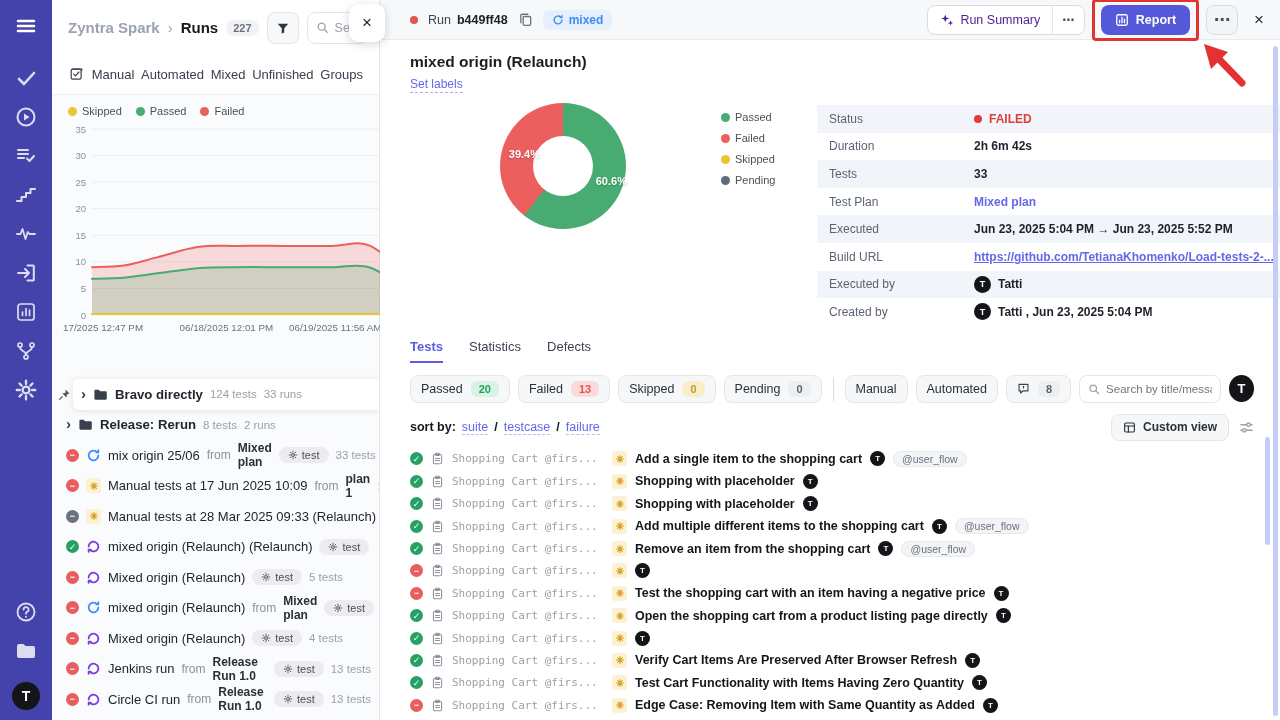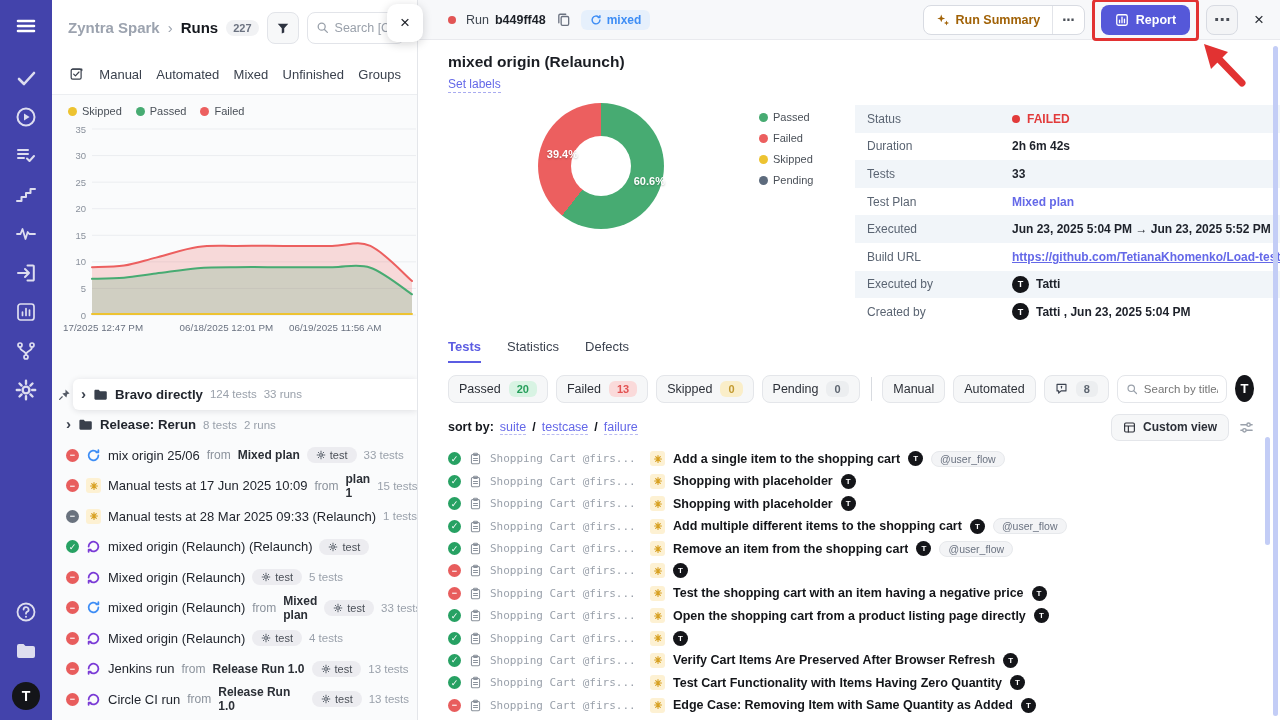--- a/index.html
+++ b/index.html
@@ -11,21 +11,21 @@
   .sidebar { width:52px; background:#4343ab; display:flex; flex-direction:column; align-items:center;
     padding:14px 0 10px; flex:none; }
   .sb-icon { width:24px; height:24px; color:#fff; opacity:.82; margin-bottom:15px; display:flex;
     align-items:center; justify-content:center; cursor:pointer; }
   .sb-icon.first { margin-bottom:28px; opacity:1; }
   .sb-spacer { flex:1; }
   .sb-avatar { width:28px; height:28px; border-radius:50%; background:#141519; color:#fff;
     display:flex; align-items:center; justify-content:center; font-weight:700; font-size:14px; margin-top:4px; }
 
   
-  .left-panel { width:366px; flex:none; border-right:1px solid #e4e6ea; display:flex;
+  .left-panel { width:328px; flex:none; border-right:1px solid #e4e6ea; display:flex;
     flex-direction:column; background:#fafbfc; position:relative; }
   .lp-header { height:55px; background:#fff; display:flex; align-items:center; padding:0 12px 0 16px; gap:8px; }
   .crumb-project { color:#9ca3af; font-weight:700; font-size:15px; }
   .crumb-sep { color:#9ca3af; font-size:15px; }
   .crumb-page { color:#15181e; font-weight:700; font-size:15px; }
   .count-chip { background:#f1f2f4; color:#6b7280; font-size:11px; font-weight:600;
     padding:2px 7px; border-radius:9px; }
   .icon-btn { width:32px; height:32px; border:1px solid #e2e4e9; border-radius:8px; background:#f7f8f9;
     display:flex; align-items:center; justify-content:center; color:#2d3340; flex:none; cursor:pointer; }
   .lp-search { flex:1; height:32px; border:1px solid #e2e4e9; border-radius:8px; background:#fff;
@@ -74,22 +74,22 @@
   .red-dot { width:8px; height:8px; border-radius:50%; background:#e25555; flex:none; }
   .runid-label { font-size:12.5px; color:#3f4650; }
   .runid { font-size:12.5px; font-weight:700; color:#1c2027; margin-left:-4px; }
   .copy-ic { width:15px; height:15px; color:#6b7280; cursor:pointer; }
   .mixed-badge { display:inline-flex; align-items:center; gap:5px; background:#e6f0fc; color:#3d8df5;
     font-size:12px; font-weight:600; border-radius:6px; padding:3px 9px; cursor:pointer; }
   .mixed-badge .icn { width:12px; height:12px; }
   .rp-spacer { flex:1; }
   .btn-group { display:flex; align-items:stretch; border:1px solid #d8dbe2; border-radius:8px;
     background:#fff; overflow:hidden; height:30px; }
-  .btn-seg { display:flex; align-items:center; gap:6px; padding:0 12px; font-size:12.5px; font-weight:700;
-    color:#a16207; cursor:pointer; }
+  .btn-seg { display:flex; align-items:center; gap:6px; padding:0 12px; font-size:12.5px; font-weight:400;
+    color:#4c1d95; cursor:pointer; }
   .btn-seg .icn { width:14px; height:14px; }
   .btn-div { width:1px; background:#e2e4e9; }
   .btn-seg.dots { color:#4a4f57; padding:0 9px; font-weight:700; }
   .report-wrap { position:relative; margin:12px 6px; }
   .btn-report { display:flex; align-items:center; gap:7px; background:#5558d9; color:#fff; font-size:12.5px;
     font-weight:600; border-radius:8px; padding:0 14px; height:30px; cursor:pointer; }
   .btn-report .icn { width:14px; height:14px; }
   .ann-box { position:absolute; left:-9px; right:-9px; top:-6px; bottom:-6px; border:3px solid #e23232;
     border-radius:4px; pointer-events:none; }
   .btn-more { width:32px; height:30px; border:1px solid #d8dbe2; border-radius:8px; background:#f3f4f6;

